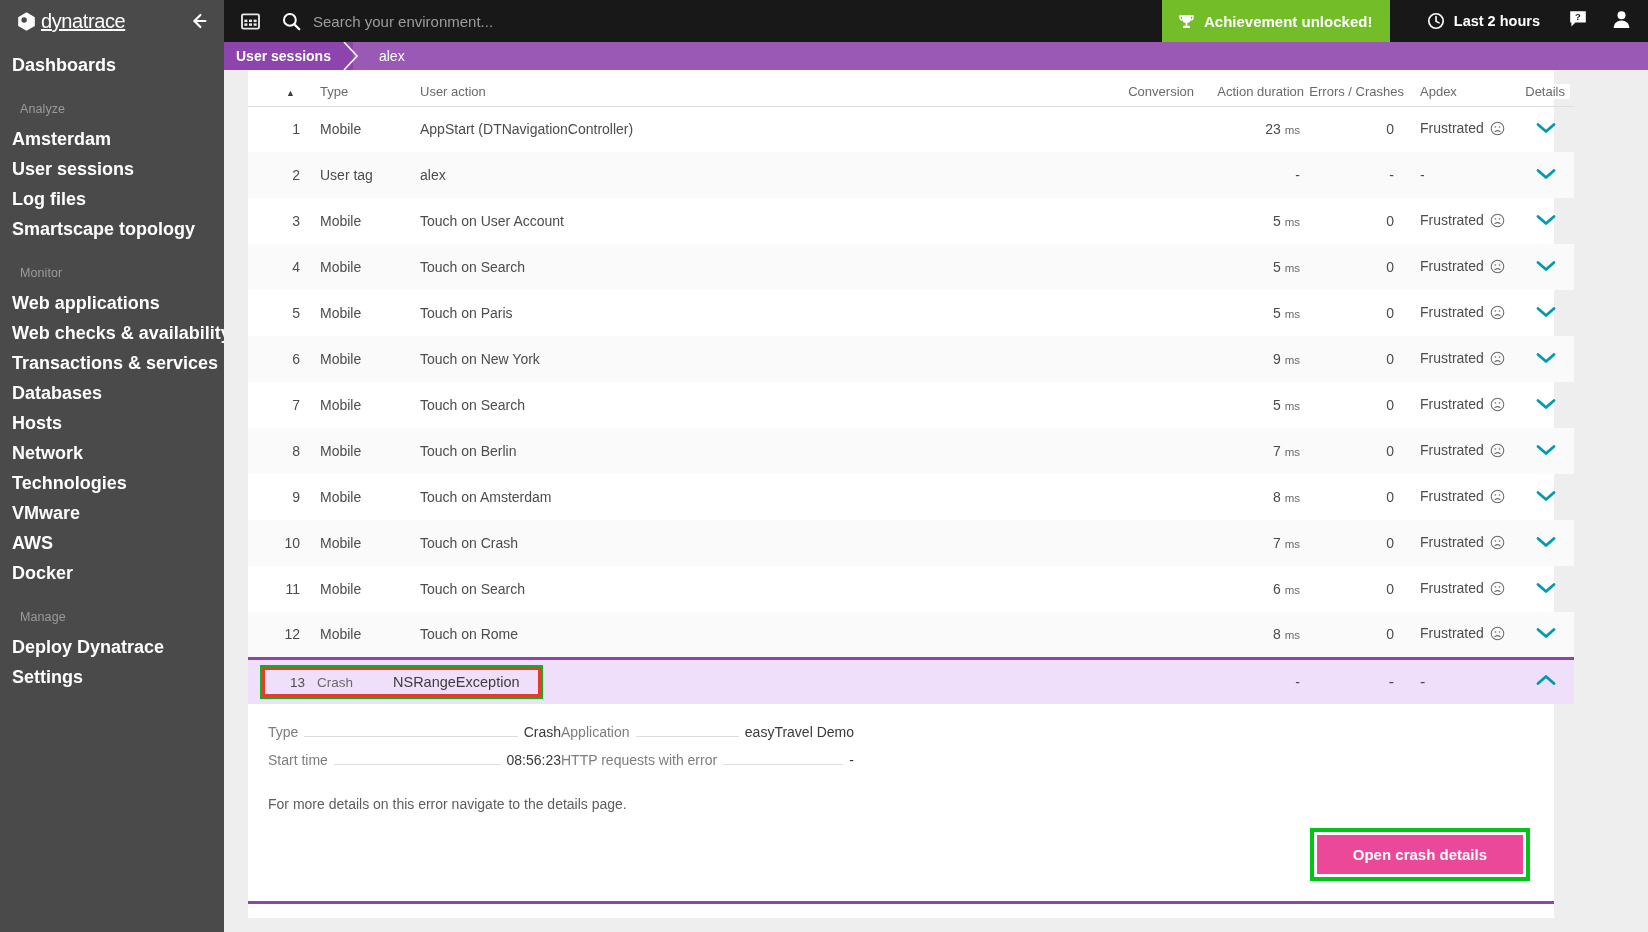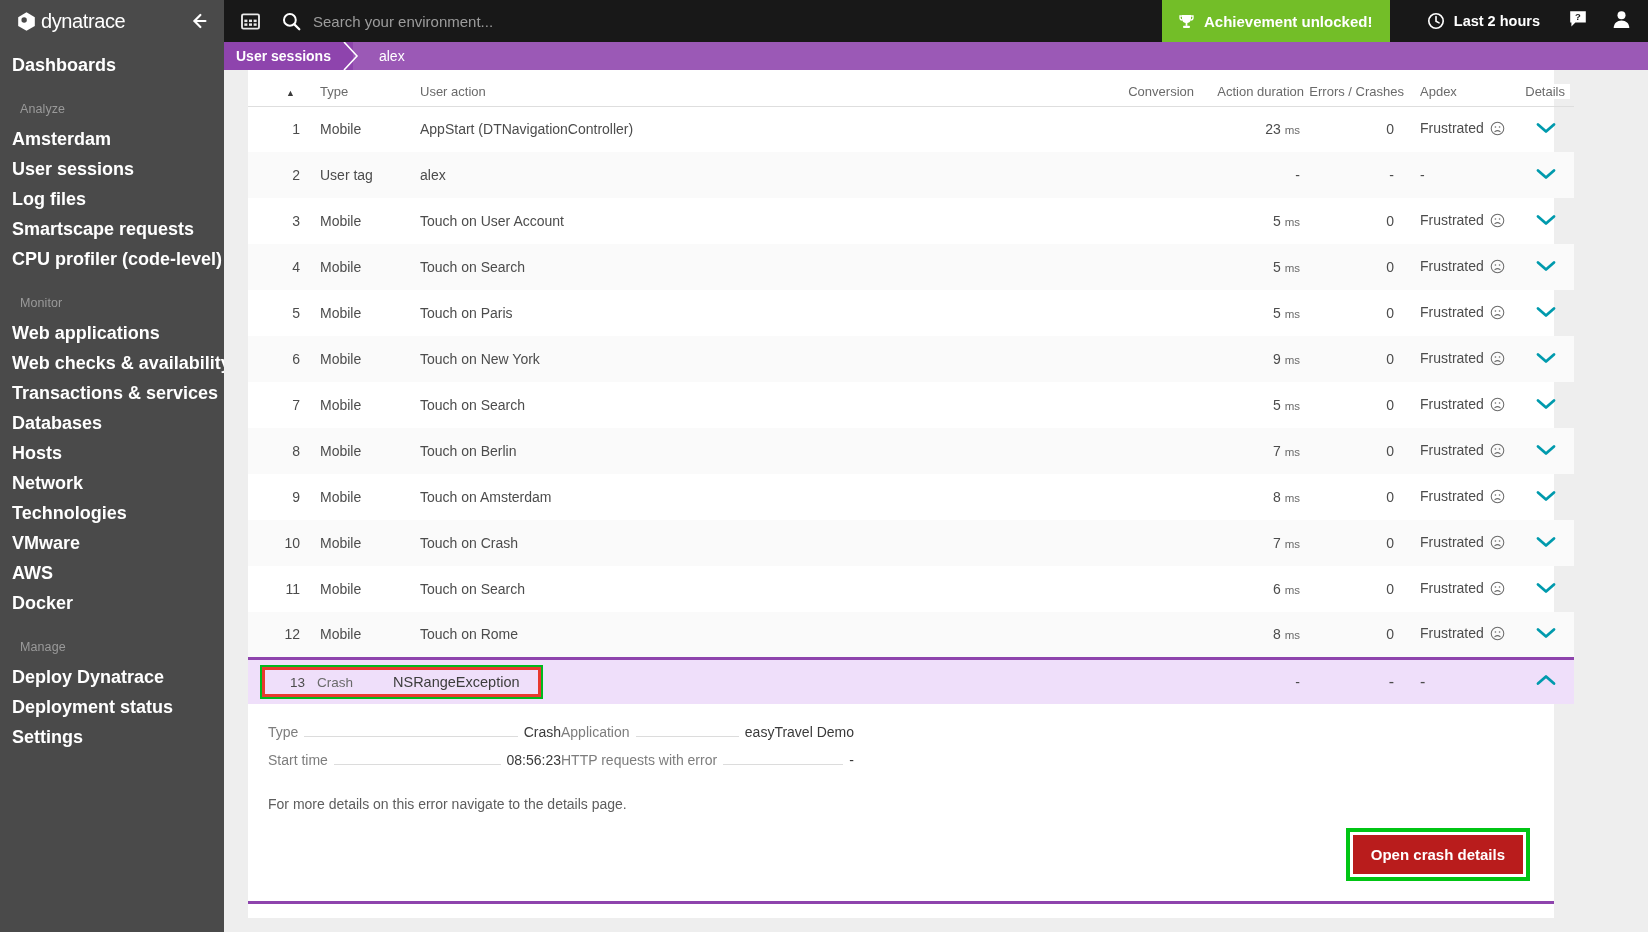--- a/index.html
+++ b/index.html
@@ -30,20 +30,21 @@
     position: relative;
     flex: 0 0 auto;
     margin-right: 4px;
   }
   .logo-mark svg { display: block; }
   .logo-text {
     font-size: 20px; font-weight: 400;
     letter-spacing: -0.4px;
     color: #ffffff;
     line-height: 1;
+    text-decoration: underline;
   }
   #collapse-arrow {
     position: absolute; right: 14px; top: 50%;
     transform: translateY(-50%);
     width: 22px; height: 22px;
     cursor: pointer;
   }
   .nav-section-label {
     font-size: 12.5px;
     color: #9a9a9a;
@@ -239,25 +240,25 @@
     padding: 16px 24px 20px 0;
     display: flex; justify-content: flex-end;
   }
   #open-crash-details-wrap {
     border: 4px solid #00c514;
     padding: 3px;
     background: #ffffff;
     display: inline-block;
   }
   #open-crash-details {
-    background: #b91c1c;
+    background: #ec4899;
     color: #ffffff;
     font-size: 15px; font-weight: 700;
     border: 0;
-    padding: 11px 18px;
+    padding: 11px 36px;
     cursor: pointer;
     font-family: "Liberation Sans", sans-serif;
   }
   #panel-bottom-rule {
     border-bottom: 3px solid #8e44ad;
     margin: 0;
   }
 </style>
 </head>
 <body>
@@ -292,24 +293,21 @@
       <div class="nav-item strong">
         <span>Amsterdam</span>
       </div>
       <div class="nav-item strong">
         <span>User sessions</span>
       </div>
       <div class="nav-item strong">
         <span>Log files</span>
       </div>
       <div class="nav-item strong">
-        <span>Smartscape requests</span>
-      </div>
-      <div class="nav-item strong">
-        <span>CPU profiler (code-level)</span>
+        <span>Smartscape topology</span>
       </div>
       <div style="height: 22px;"></div>
       <div class="nav-section-label">Monitor</div>
       <div style="height: 8px;"></div>
       <div class="nav-item strong">
         <span>Web applications</span>
       </div>
       <div class="nav-item strong">
         <span>Web checks &amp; availability</span>
       </div>
@@ -335,23 +333,20 @@
         <span>AWS</span>
       </div>
       <div class="nav-item strong">
         <span>Docker</span>
       </div>
       <div style="height: 22px;"></div>
       <div class="nav-section-label">Manage</div>
       <div style="height: 8px;"></div>
       <div class="nav-item strong">
         <span>Deploy Dynatrace</span>
-      </div>
-      <div class="nav-item strong">
-        <span>Deployment status</span>
       </div>
       <div class="nav-item strong">
         <span>Settings</span>
       </div>
     </div>
 </div>
 
 <div id="topbar">
 
   <span id="dashboard-grid-icon">

